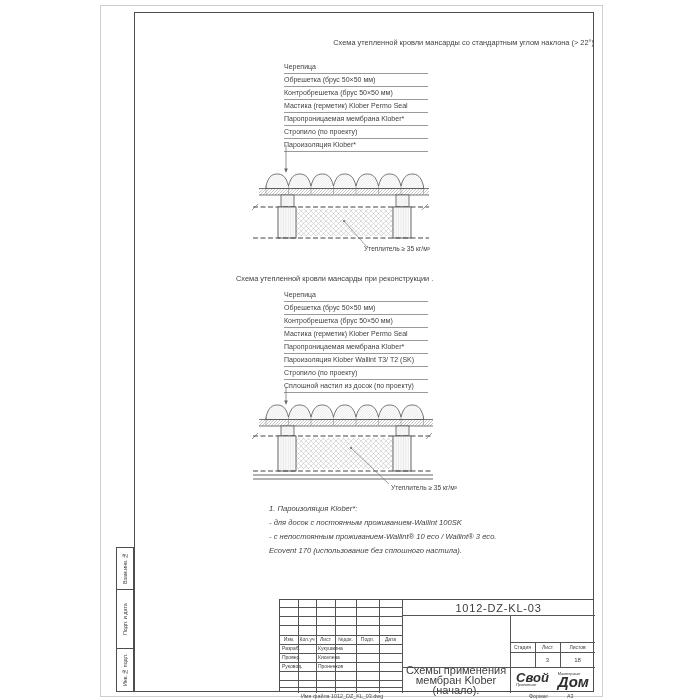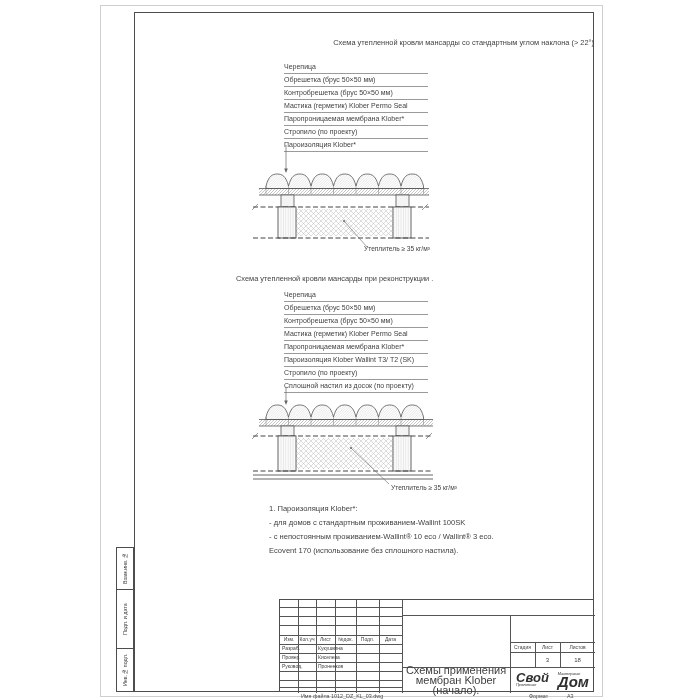--- a/index.html
+++ b/index.html
@@ -5,21 +5,21 @@
   html,body{margin:0;padding:0;background:#ffffff;}
   body{width:700px;height:700px;position:relative;font-family:"Liberation Sans",sans-serif;color:#3f3f3f;}
   .sheet{position:absolute;left:100px;top:5px;width:503px;height:692px;background:#fff;border:1px solid #cfcfcf;box-sizing:border-box;}
   .frame{position:absolute;left:33px;top:6px;width:460px;height:680px;border:1px solid #4d4d4d;box-sizing:border-box;}
   .abs{position:absolute;}
   .sec-title{font-size:7.4px;color:#3f3f3f;white-space:nowrap;}
   .label-stack{position:absolute;width:144px;}
   .layer-label{height:12px;line-height:11px;font-size:7px;border-bottom:1px solid #9a9a9a;white-space:nowrap;overflow:visible;}
   .insul-note{position:absolute;font-size:6.6px;white-space:nowrap;}
   .notes{position:absolute;font-size:7.6px;}
-  .notes div{height:14px;line-height:14px;white-space:nowrap;}
+  .notes div{height:14px;line-height:14px;white-space:nowrap;font-style:italic;}
   
   .tb{position:absolute;left:178px;top:593px;width:315px;height:93px;border:1px solid #4d4d4d;box-sizing:border-box;}
   .hl{position:absolute;height:1px;background:#555;}
   .vl{position:absolute;width:1px;background:#555;}
   .cellt{position:absolute;font-size:5px;line-height:1;display:flex;align-items:center;justify-content:center;white-space:nowrap;}
   .cellt.left{justify-content:flex-start;padding-left:2px;}
   .docnum{position:absolute;left:122px;top:0;width:193px;height:15px;display:flex;align-items:center;justify-content:center;font-size:11px;letter-spacing:0.8px;color:#3a3a3a;}
   .doctitle{position:absolute;left:122px;top:67px;width:108px;height:26px;display:flex;flex-direction:column;align-items:center;justify-content:center;font-size:11px;line-height:10px;text-align:center;}
   .logo{position:absolute;left:230px;top:67px;width:85px;height:26px;display:flex;align-items:center;justify-content:center;font-style:italic;color:#2e2e2e;}
   .logo .w1{font-size:13px;font-weight:bold;line-height:10px;}
@@ -157,21 +157,21 @@
     <line x1="2" y1="89" x2="182" y2="89" stroke="#555" stroke-width="0.9"></line>
     <line x1="2" y1="93" x2="182" y2="93" stroke="#555" stroke-width="0.9"></line>
 
     <circle cx="100" cy="62" r="0.9" fill="#555"></circle>
     <line x1="100" y1="62" x2="138" y2="98" stroke="#666" stroke-width="0.6"></line>
   </svg>
   <div class="insul-note" style="left:290px;top:478px;">Утеплитель ≥ 35 кг/м³</div>
 
   <div class="notes" style="left:168px;top:496px;">
     <div>1. Пароизоляция Klober*:</div>
-    <div>- для домов с стандартным проживанием-Wallint 100SK</div>
+    <div>- для досок с постоянным проживанием-Wallint 100SK</div>
     <div>- с непостоянным проживанием-Wallint® 10 eco / Wallint® 3 eco.</div>
     <div>Ecovent 170 (использование без сплошного настила).</div>
   </div>
 
   <div class="sidecell" style="top:541px;height:43px;">Взам.инв.№</div>
   <div class="sidecell" style="top:583px;height:60px;">Подп. и дата</div>
   <div class="sidecell" style="top:642px;height:44px;">Инв.№ подл.</div>
 
   <div class="tb">
 
@@ -206,20 +206,21 @@
     <div class="cellt" style="left:76px;top:35px;width:23px;height:9px;">Подп.</div>
     <div class="cellt" style="left:99px;top:35px;width:23px;height:9px;">Дата</div>
 
     <div class="cellt left" style="left:0;top:44px;width:36px;height:9px;">Разраб.</div>
     <div class="cellt left" style="left:36px;top:44px;width:40px;height:9px;">Кукушкина</div>
     <div class="cellt left" style="left:0;top:53px;width:36px;height:9px;">Провер.</div>
     <div class="cellt left" style="left:36px;top:53px;width:40px;height:9px;">Киселева</div>
     <div class="cellt left" style="left:0;top:62px;width:36px;height:9px;">Руковод.</div>
     <div class="cellt left" style="left:36px;top:62px;width:40px;height:9px;">Проненков</div>
 
+    <div class="docnum">1012-DZ-KL-03</div>
 
     <div class="cellt" style="left:230px;top:42px;width:25px;height:10px;">Стадия</div>
     <div class="cellt" style="left:255px;top:42px;width:25px;height:10px;">Лист</div>
     <div class="cellt" style="left:280px;top:42px;width:35px;height:10px;">Листов</div>
     <div class="cellt" style="left:255px;top:52px;width:25px;height:15px;font-size:6px;">3</div>
     <div class="cellt" style="left:280px;top:52px;width:35px;height:15px;font-size:6px;">18</div>
 
     <div class="doctitle">
       <span>Схемы применения</span>
       <span>мембран Klober (начало).</span>

